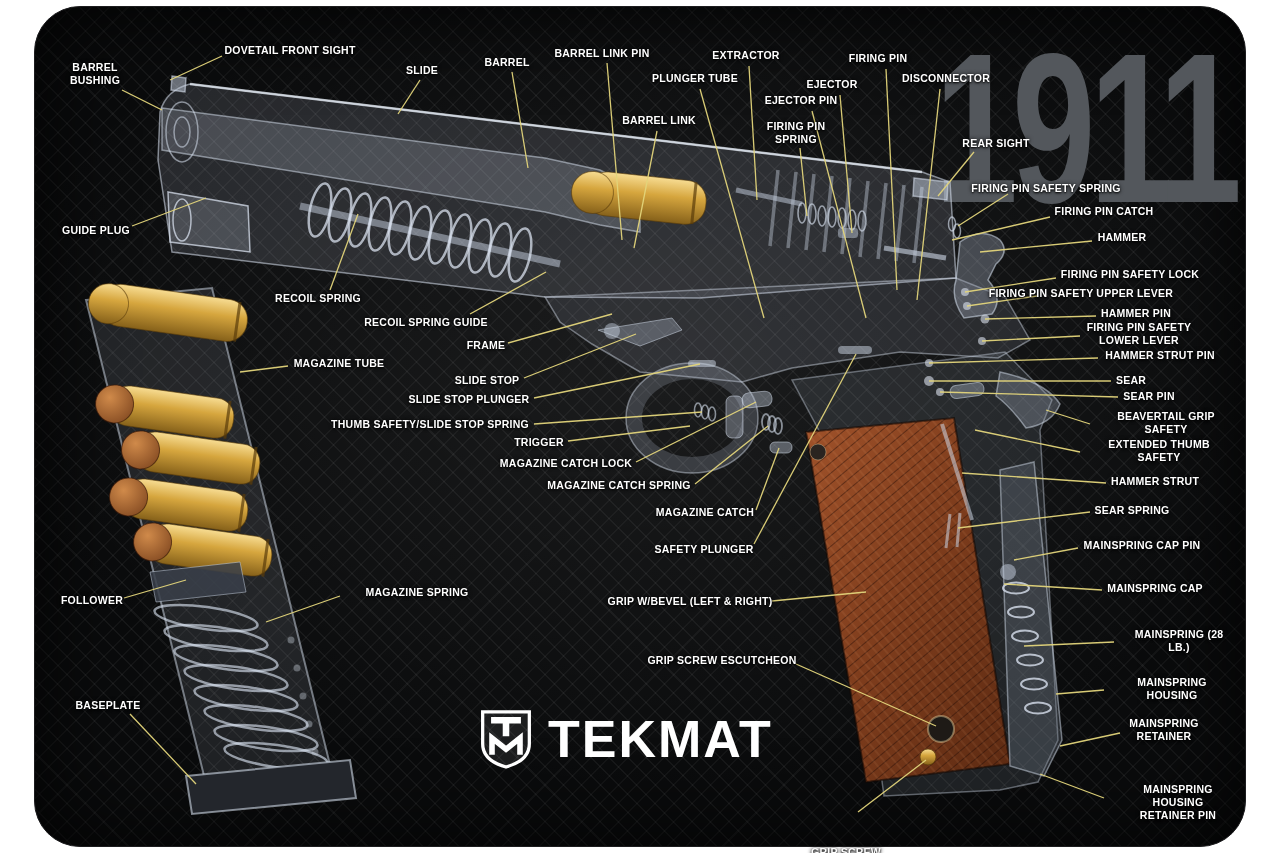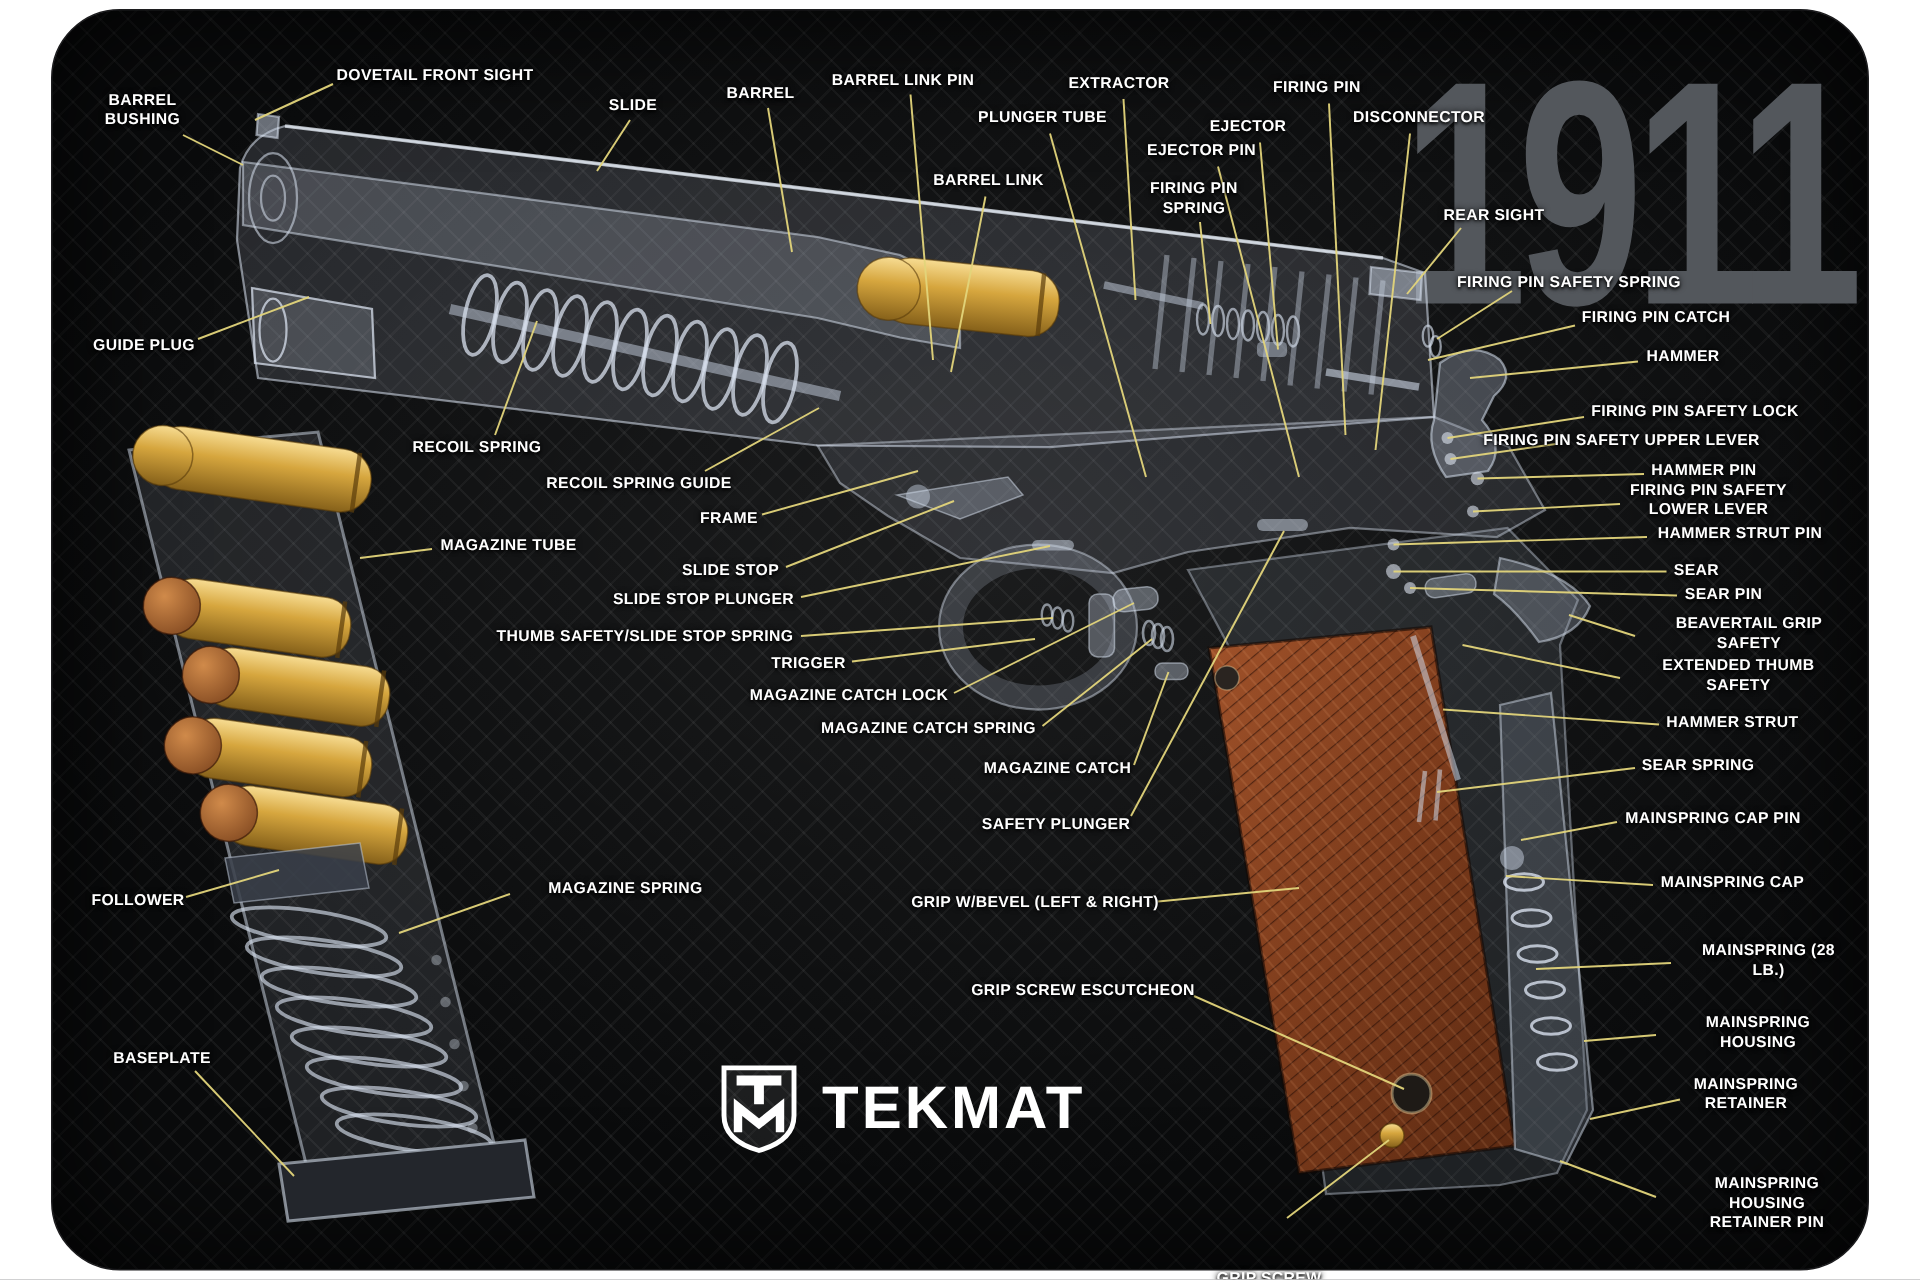--- a/index.html
+++ b/index.html
@@ -18,21 +18,21 @@
        transform:scaleY(1.42);transform-origin:top right;
        font-family:"Liberation Sans",sans-serif;}
   #gun-art{position:absolute;left:0;top:0;z-index:2;}
   #leader-lines{position:absolute;left:0;top:0;z-index:3;}
   #labels-layer{position:absolute;left:0;top:0;width:1280px;height:853px;z-index:4;pointer-events:none;}
   .part-label{position:absolute;transform:translate(-50%,-50%);
        color:#fff;font-weight:bold;font-size:10.5px;line-height:1.25;letter-spacing:.25px;
        white-space:pre-line;text-align:center;
        text-shadow:0 1px 2px #000,0 0 4px #000;}
   .brand{position:absolute;left:478px;top:708px;z-index:4;display:flex;align-items:center;gap:14px;}
-  .brand-name{color:#fff;font-weight:900;font-size:40px;letter-spacing:2px;line-height:1;
+  .brand-name{color:#fff;font-weight:900;font-size:52px;letter-spacing:2px;line-height:1;
        font-family:"Liberation Sans",sans-serif;}
 </style>
 </head>
 <body>
 
 <div class="stage">
   <div class="mat"></div>
 
   <div class="watermark">1911</div>
 

